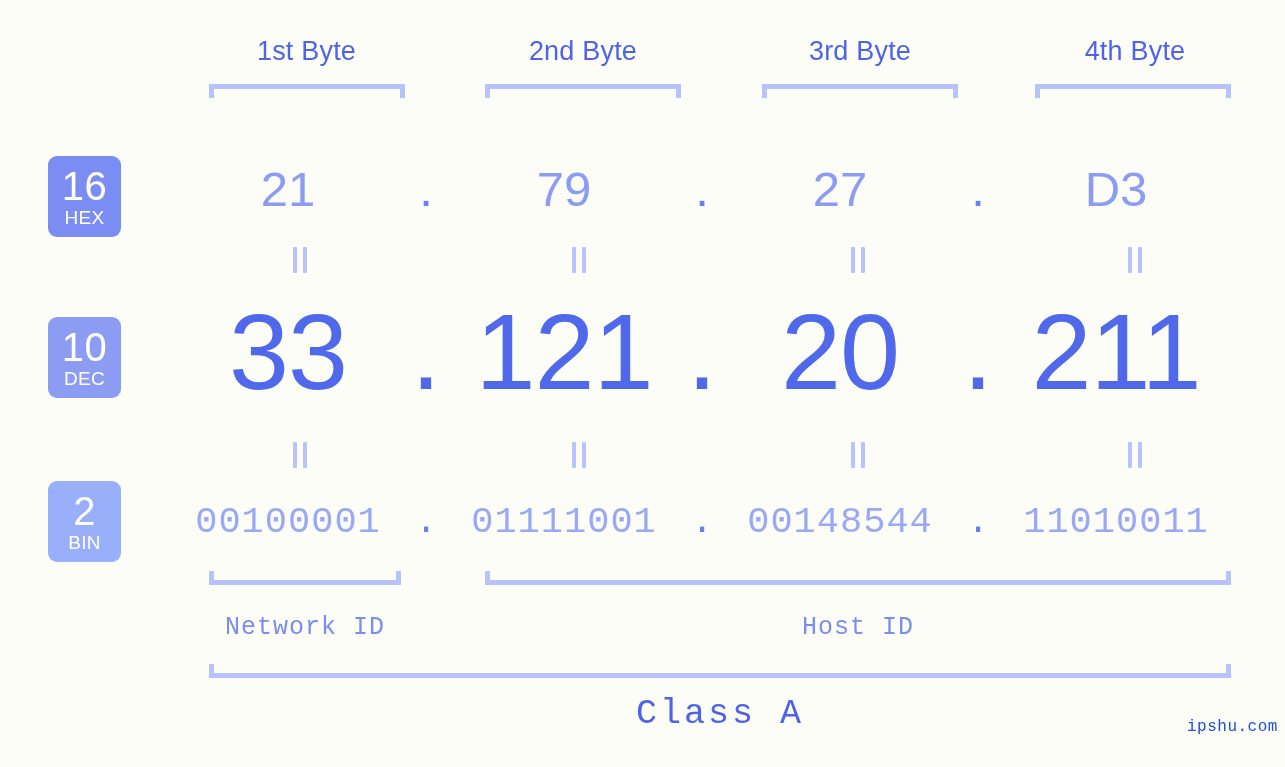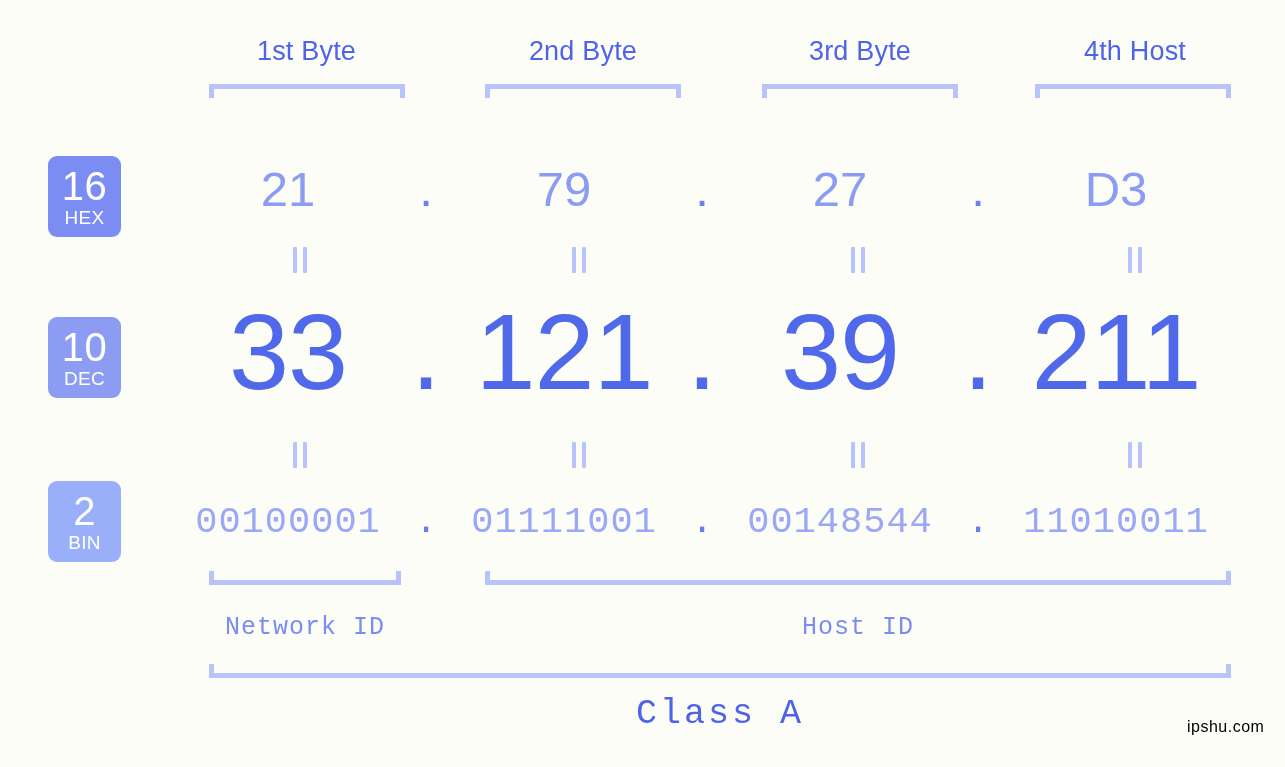--- a/index.html
+++ b/index.html
@@ -173,37 +173,37 @@
     color: #4f63e8;
     font-family: "Liberation Mono", monospace;
     font-size: 35px;
     font-weight: 400;
     text-align: center;
     white-space: nowrap;
     letter-spacing: 3px;
   }
   .watermark {
     position: absolute;
-    color: #000000;
-    font-family: Liberation Sans, sans-serif;
+    color: #1d4ed8;
+    font-family: Liberation Mono, monospace;
     font-size: 16px;
     white-space: nowrap;
     letter-spacing: 0.5px;
     text-align: center;
   }
 </style>
 </head>
 <body>
 
 <div id="stage">
 
   <div class="byte-label" style="left:209px; top:36px; width:195px;">1st Byte</div>
   <div class="byte-label" style="left:485px; top:36px; width:196px;">2nd Byte</div>
   <div class="byte-label" style="left:762px; top:36px; width:196px;">3rd Byte</div>
-  <div class="byte-label" style="left:1035px; top:36px; width:200px;">4th Host</div>
+  <div class="byte-label" style="left:1035px; top:36px; width:200px;">4th Byte</div>
 
   <div class="bracket-top" style="left:209px; top:84px; width:196px;"></div>
   <div class="bracket-top" style="left:485px; top:84px; width:196px;"></div>
   <div class="bracket-top" style="left:762px; top:84px; width:196px;"></div>
   <div class="bracket-top" style="left:1035px; top:84px; width:196px;"></div>
 
   <div class="base-badge" style="left:48px; top:156px; background:#7b8cf2;">
     <span class="num">16</span>
     <span class="nm">HEX</span>
   </div>
@@ -243,21 +243,21 @@
   <div class="eq" style="left:1124px; top:247px;">
     <span></span>
       <span></span>
   </div>
 
   <div class="row dec-row" style="left:190px; top:286px; width:1070px; height:130px;">
     <div class="cell" style="width:196px;">33</div>
     <div class="sep" style="width:80px;">.</div>
     <div class="cell" style="width:196px;">121</div>
     <div class="sep" style="width:80px;">.</div>
-    <div class="cell" style="width:196px;">39</div>
+    <div class="cell" style="width:196px;">20</div>
     <div class="sep" style="width:80px;">.</div>
     <div class="cell" style="width:196px;">211</div>
   </div>
 
   <div class="eq" style="left:289px; top:442px;">
     <span></span>
       <span></span>
   </div>
   <div class="eq" style="left:568px; top:442px;">
     <span></span>

